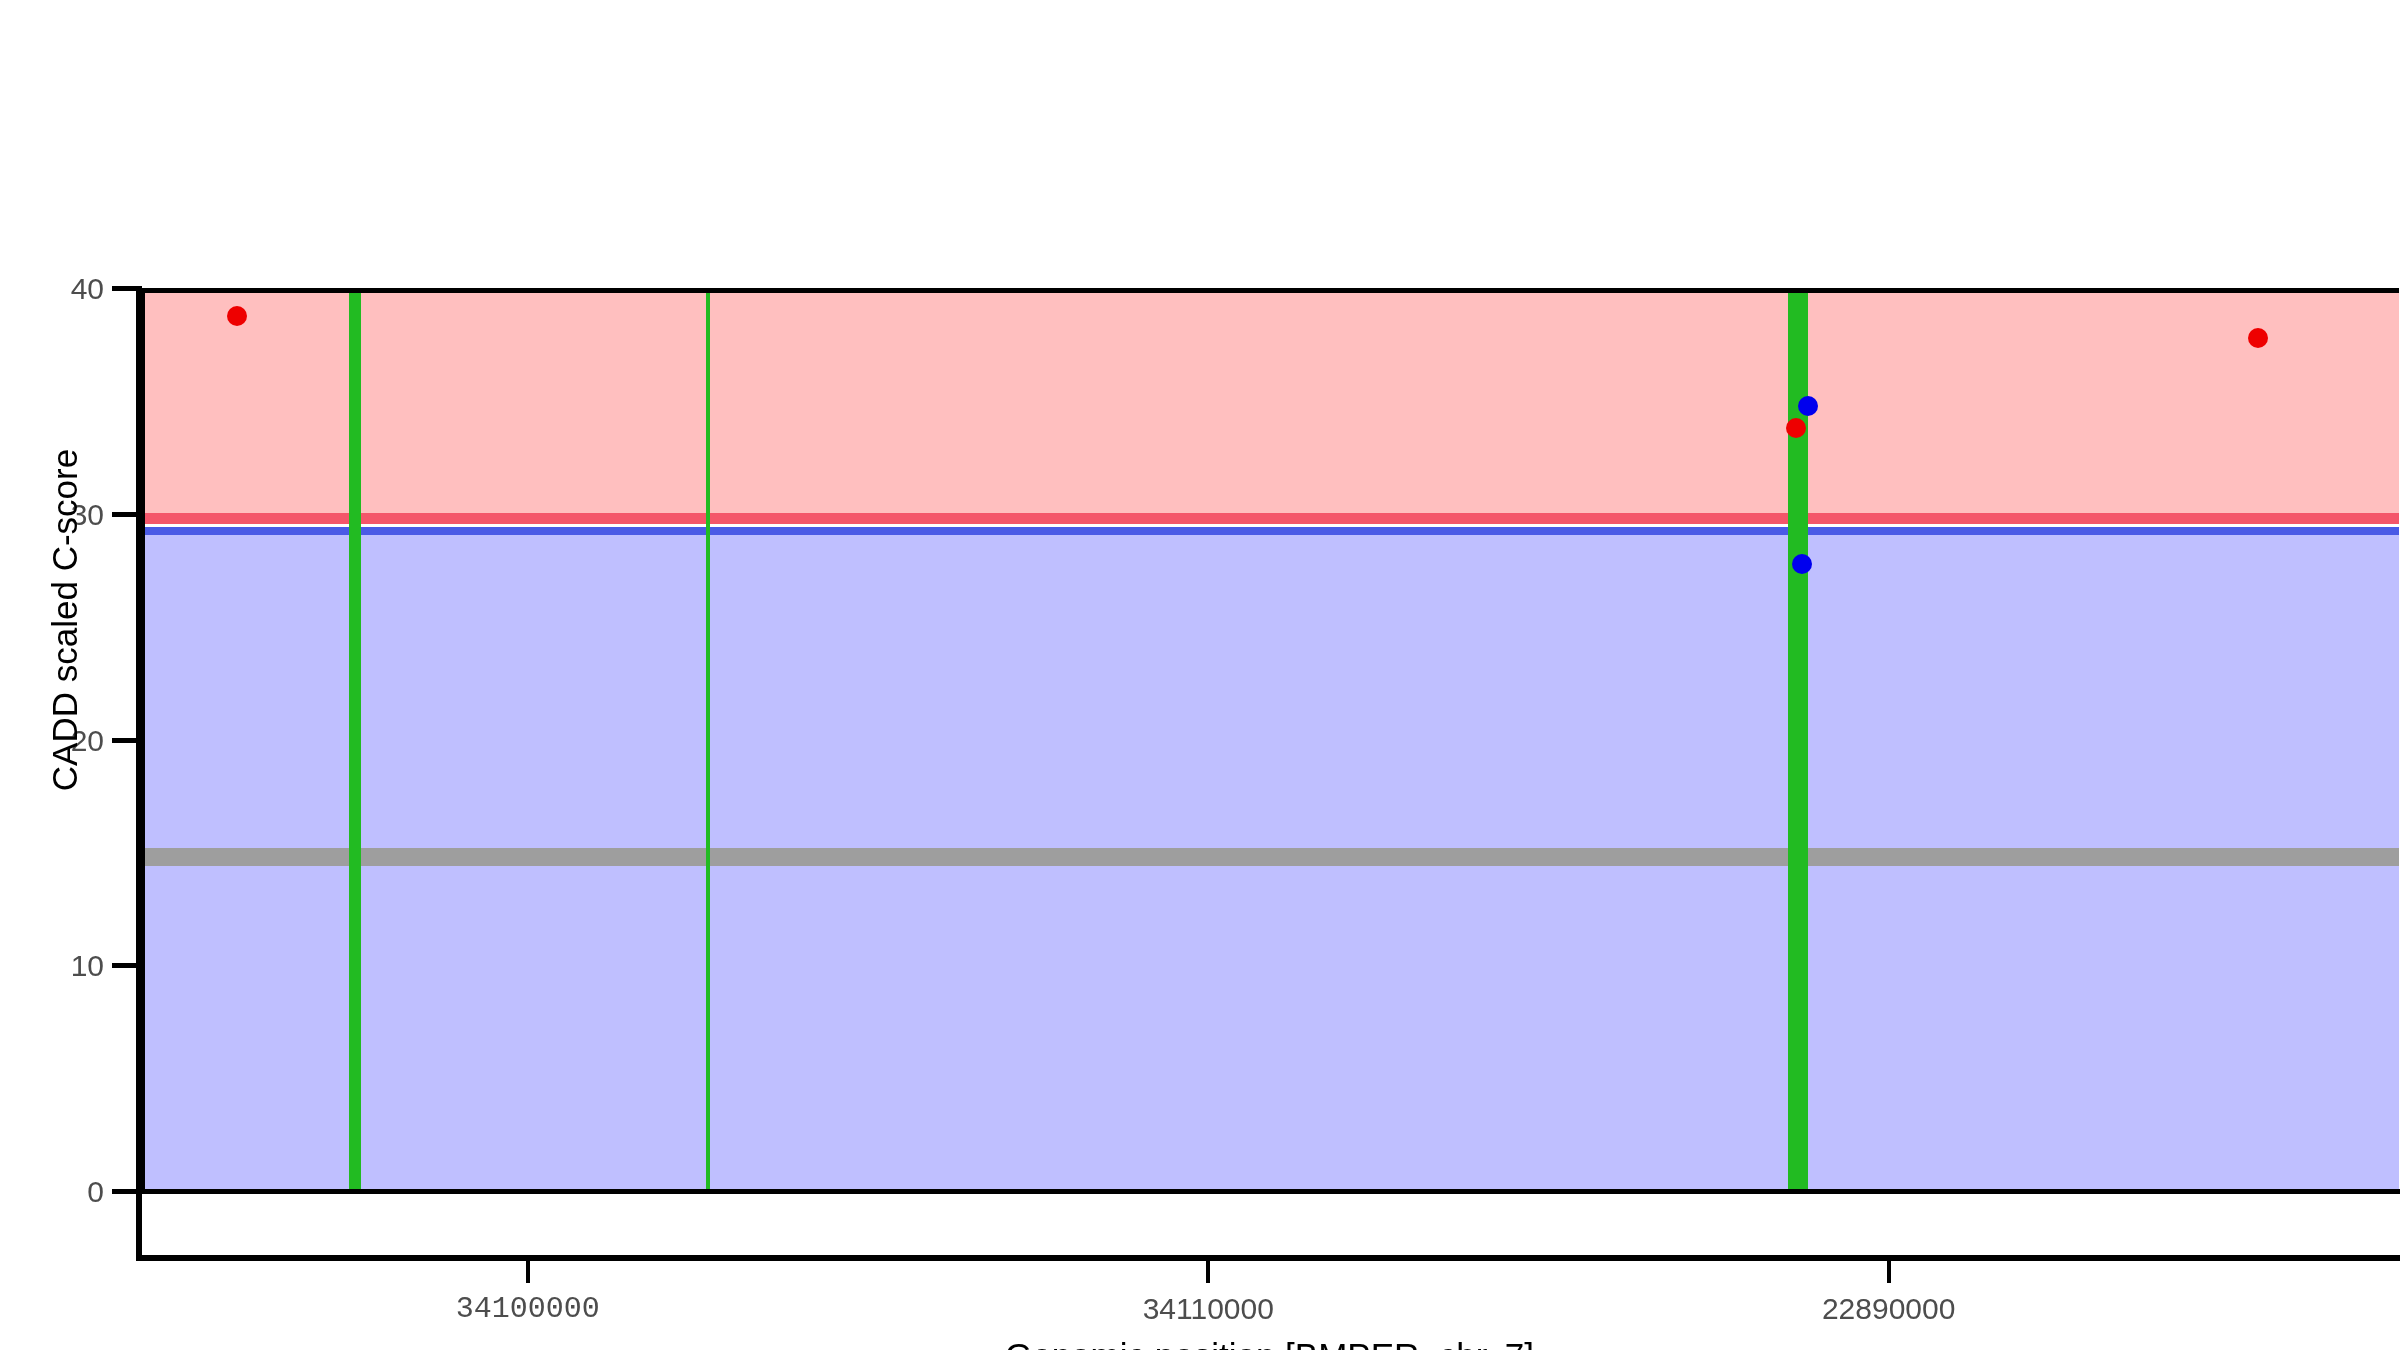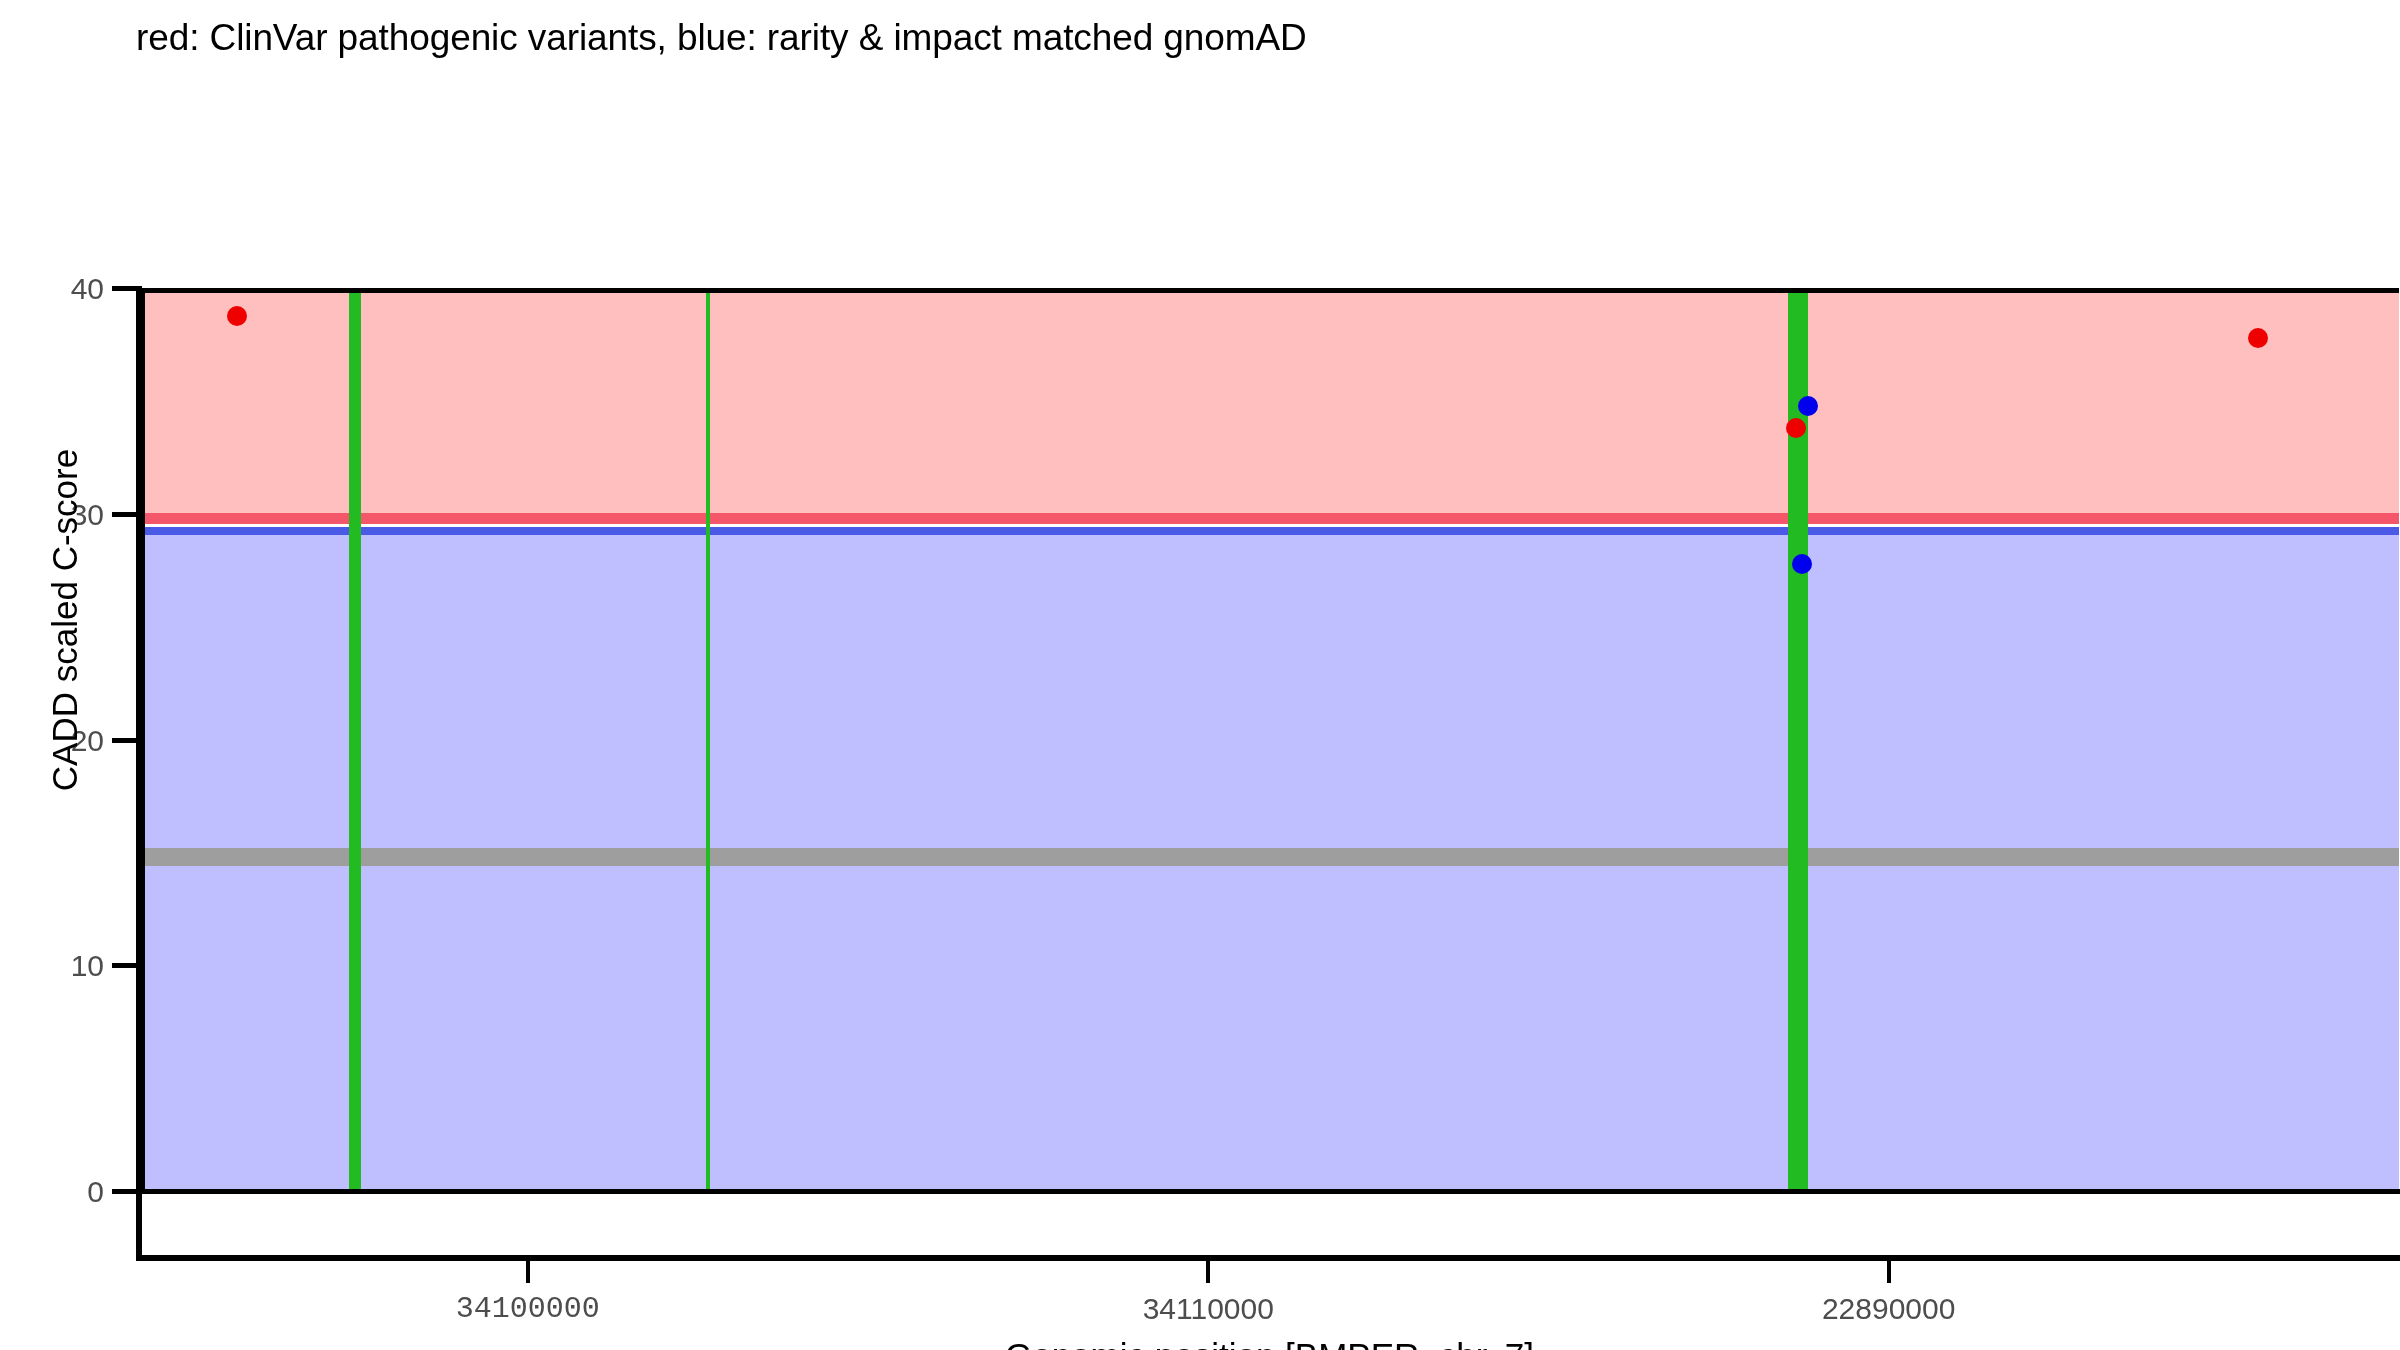--- a/index.html
+++ b/index.html
@@ -157,21 +157,20 @@
     text-align: center;
     font-size: 35px;
     color: #000000;
     white-space: nowrap;
   }
 </style>
 </head>
 <body>
 
 <div id="title-block">
-  <div class="title-line">red: ClinVar pathogenic variants, blue: rarity &amp; impact matched gnomAD</div>
 </div>
 
 <div id="plot-area">
   <div id="plot-inner">
       <div class="band" style="top: 0px; height: 224.621px; background: rgb(255, 191, 191);"></div>
       <div class="band" style="top: 220.106px; height: 11.2875px; background: rgb(244, 86, 106);"></div>
       <div class="band" style="top: 233.651px; height: 11.2875px; background: rgb(74, 90, 230);"></div>
       <div class="band" style="top: 241.553px; height: 661.447px; background: rgb(191, 191, 255);"></div>
       <div class="band" style="top: 555.345px; height: 18.06px; background: rgb(158, 158, 158);"></div>
       <div class="exon" style="left: 204.127px; width: 12px;"></div>

